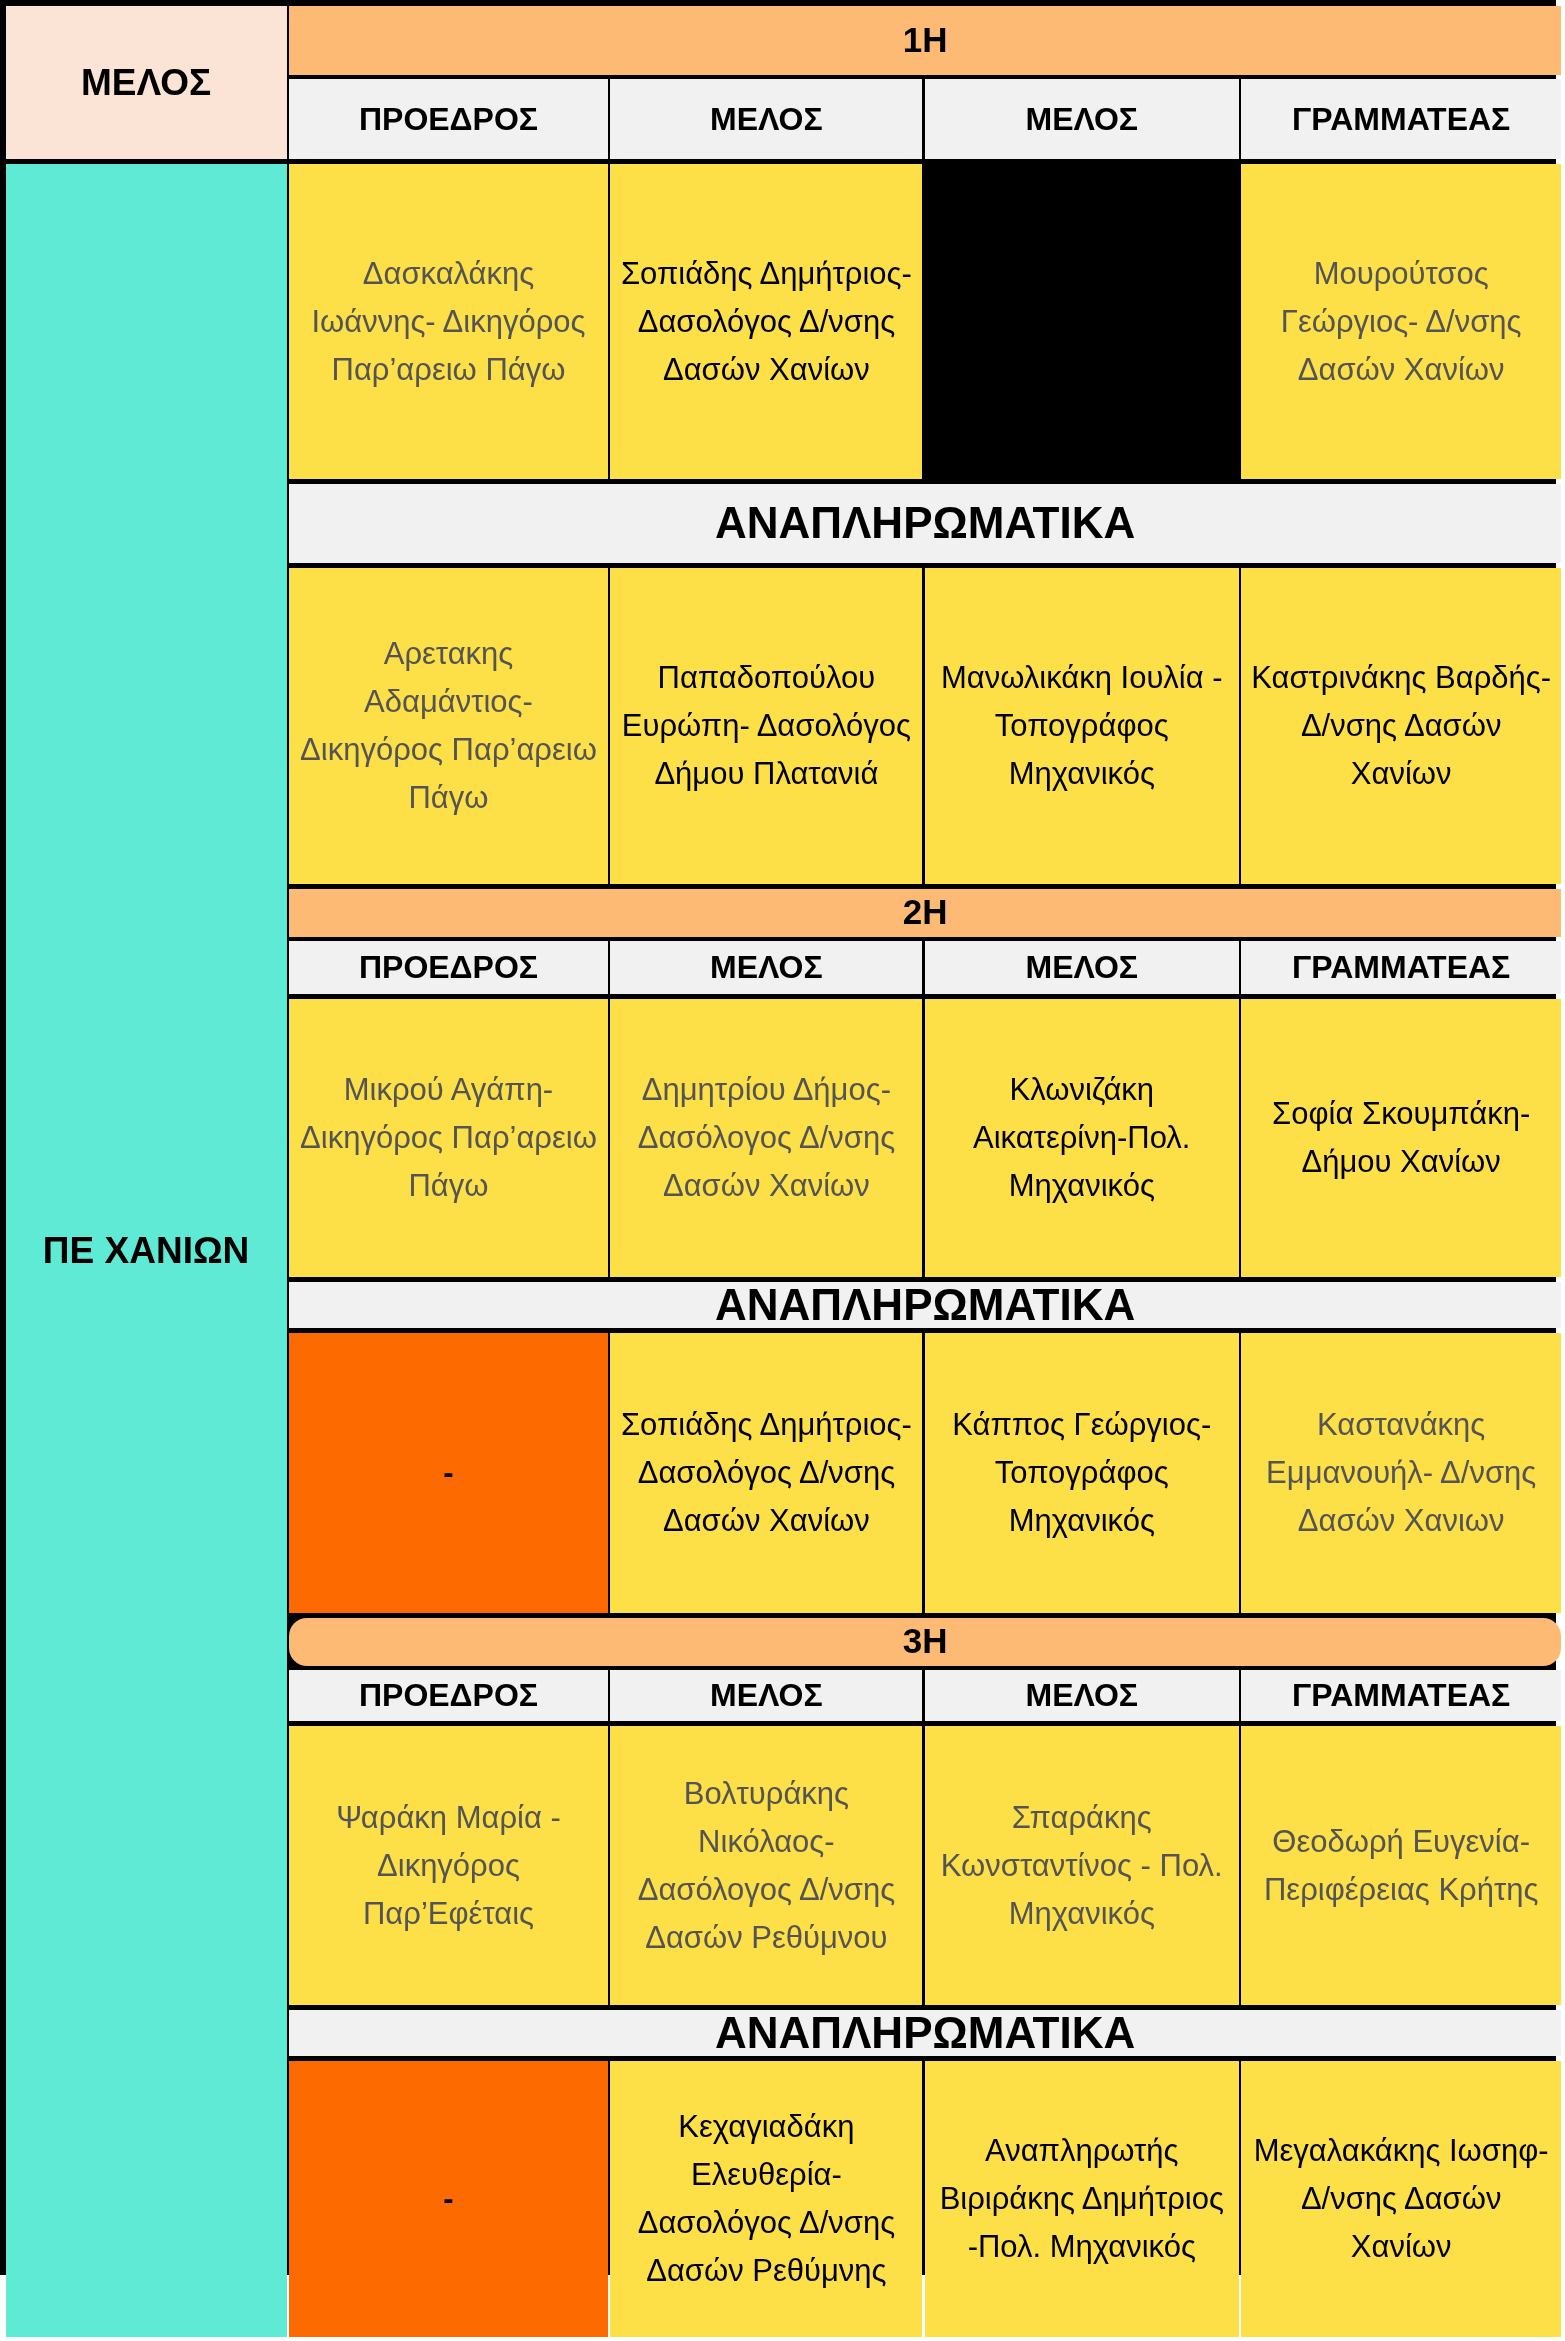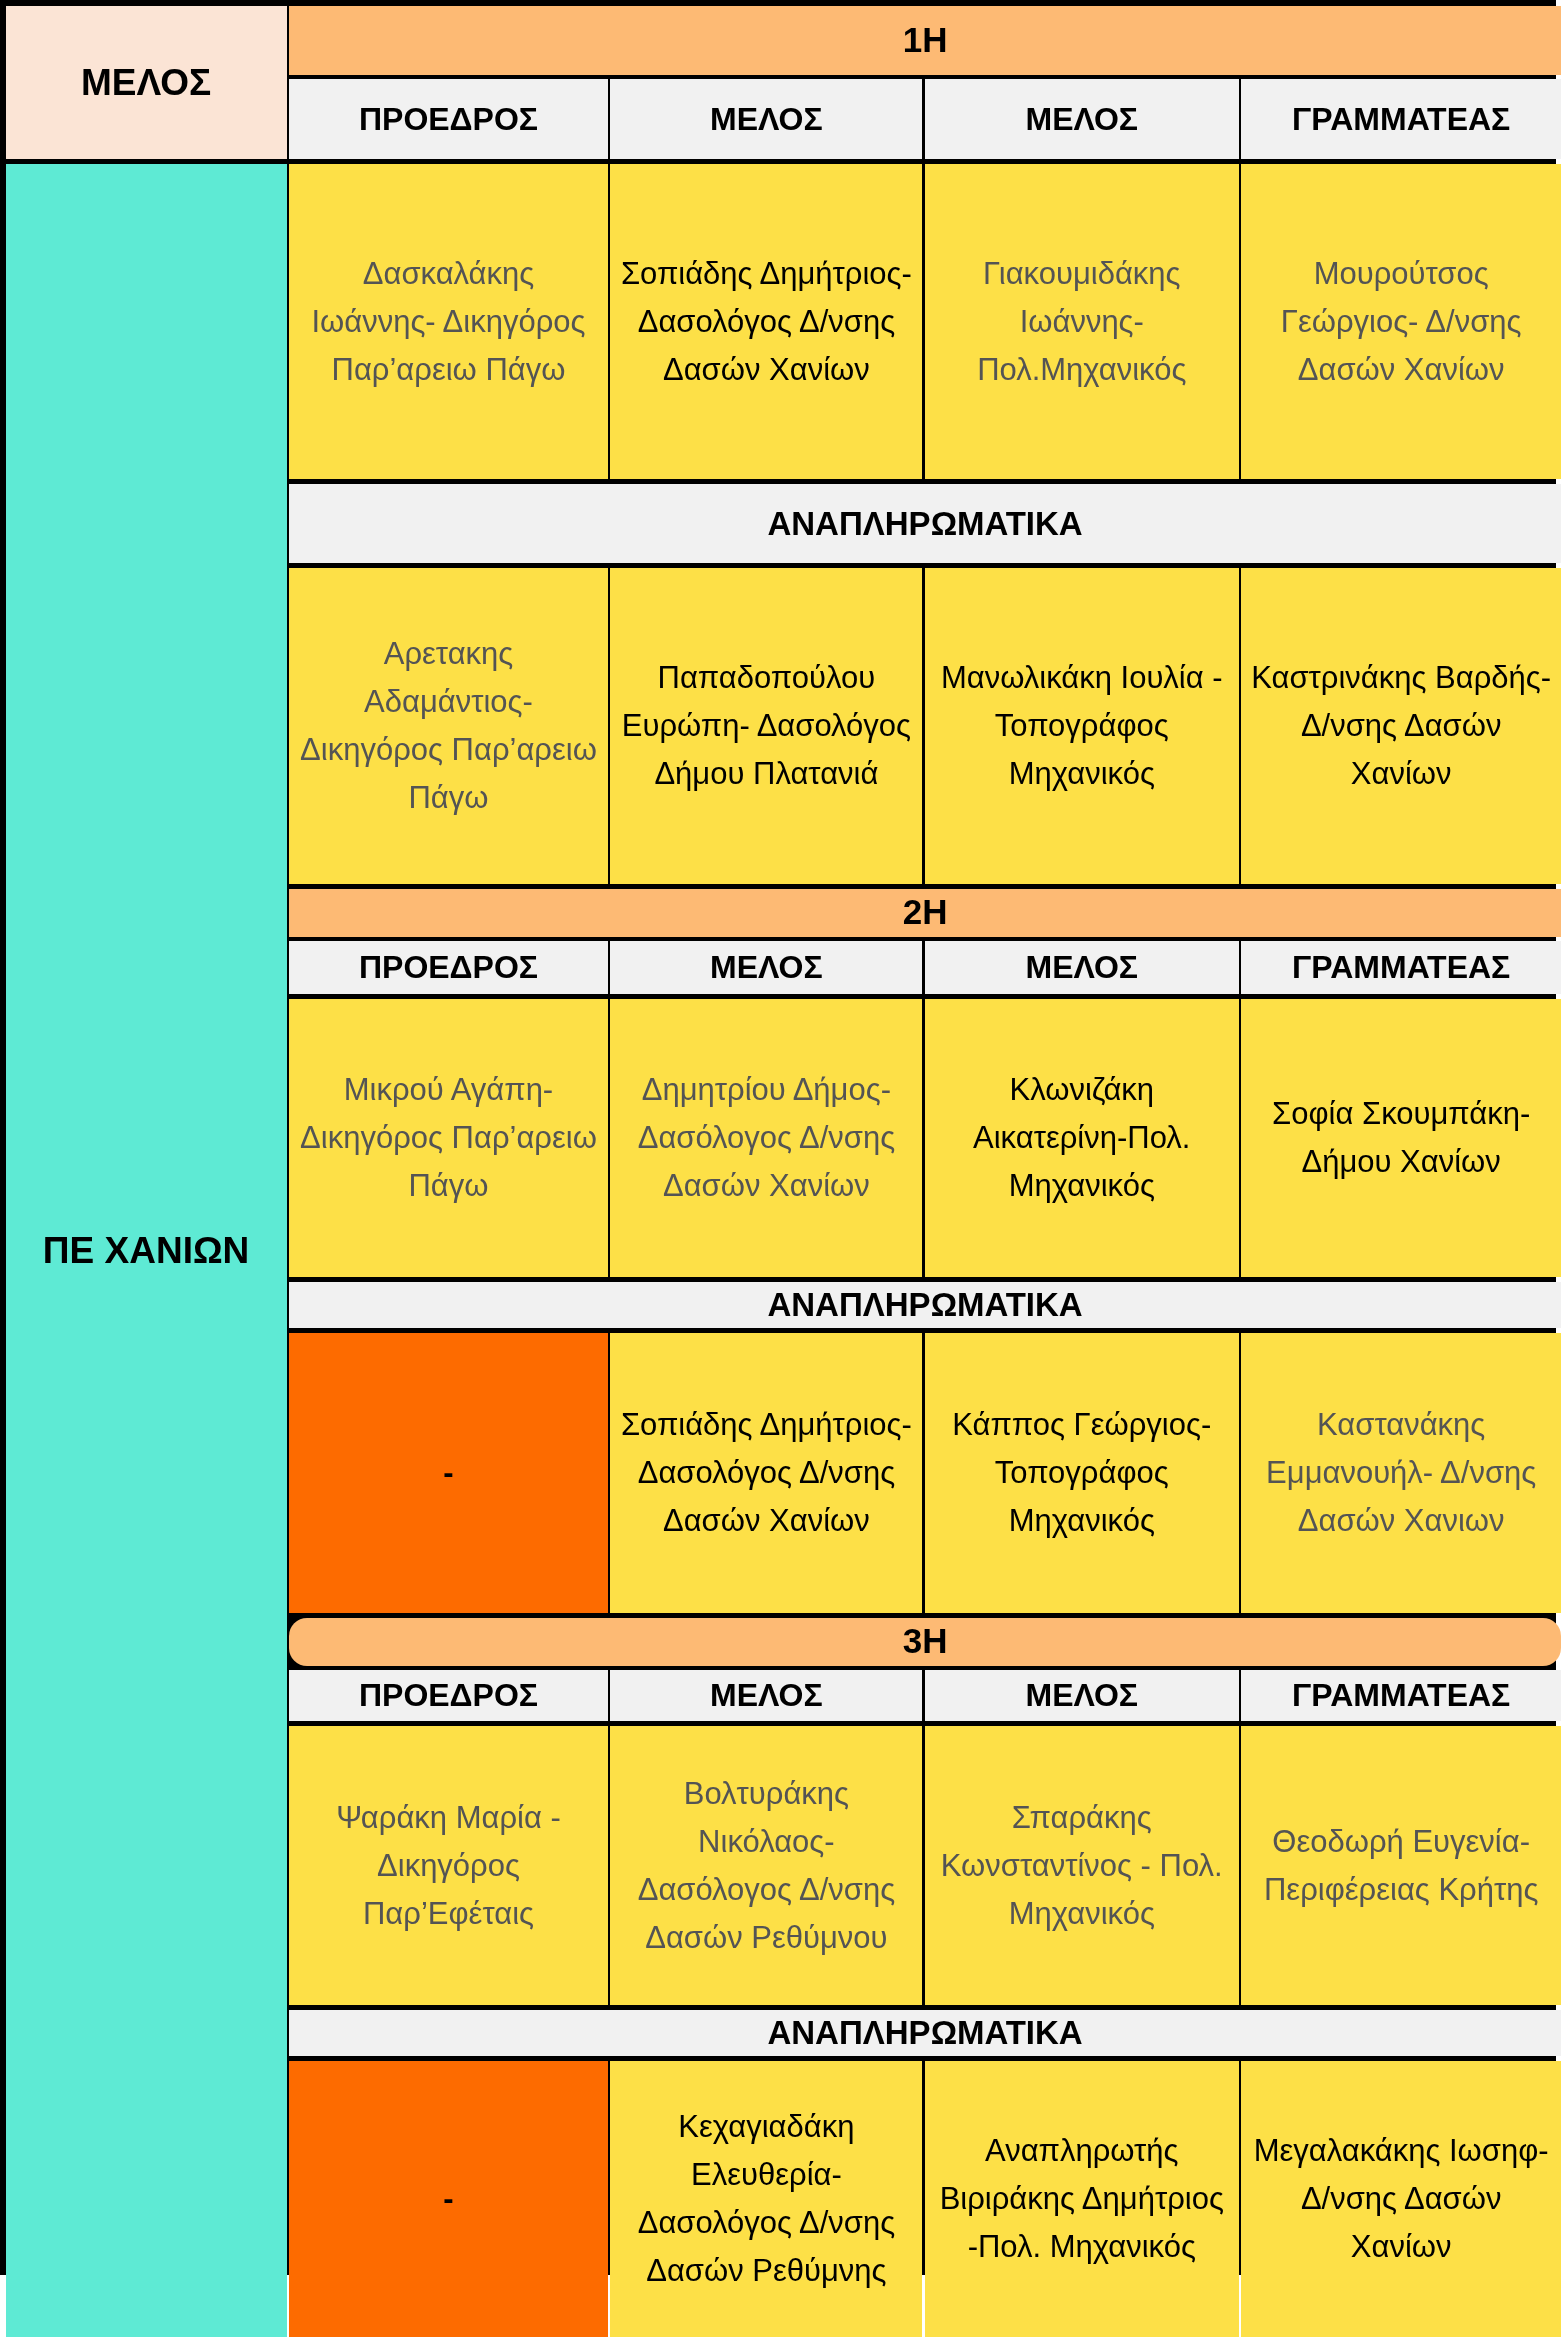--- a/index.html
+++ b/index.html
@@ -17,21 +17,21 @@
   .cell{
     background:#fde047;
     display:flex;align-items:center;justify-content:center;
     text-align:center;
     font-size:31px;line-height:1.55;color:#000000;
     padding:3.2px 8px;box-sizing:border-box;
     overflow:hidden;
   }
   .graytxt{color:#545454;}
   .band-blue{background:#fdba74;font-weight:bold;font-size:35px;}
-  .band-gray{background:#F1F1F1;font-weight:bold;font-size:33px;}
+  .band-gray{background:#F1F1F1;font-weight:bold;font-size:44px;}
   .hdr{background:#F1F1F1;font-weight:bold;font-size:32px;letter-spacing:0px;padding:0 3.2px;}
   .peach{background:#FBE4D5;font-weight:bold;font-size:37px;}
   .region{background:#5eead4;font-weight:bold;font-size:37px;}
   .orange{background:#FD6B00;font-weight:bold;}
 </style>
 </head>
 <body>
 
 <div class="page">
   <div class="tbl">
@@ -41,21 +41,20 @@
 
     <div class="cell band-blue" style="grid-column:2 / span 4;grid-row:1;">1Η</div>
 
     <div class="cell hdr" style="grid-column:2;grid-row:2;">ΠΡΟΕΔΡΟΣ</div>
     <div class="cell hdr" style="grid-column:3;grid-row:2;">ΜΕΛΟΣ</div>
     <div class="cell hdr" style="grid-column:4;grid-row:2;">ΜΕΛΟΣ</div>
     <div class="cell hdr" style="grid-column:5;grid-row:2;">ΓΡΑΜΜΑΤΕΑΣ</div>
 
     <div class="cell graytxt" style="grid-column:2;grid-row:3;">Δασκαλάκης Ιωάννης- Δικηγόρος Παρ’αρειω Πάγω</div>
     <div class="cell" style="grid-column:3;grid-row:3;">Σοπιάδης Δημήτριος- Δασολόγος Δ/νσης Δασών Χανίων</div>
-    <div class="cell graytxt" style="grid-column:4;grid-row:3;">Γιακουμιδάκης Ιωάννης- Πολ.Μηχανικός</div>
     <div class="cell graytxt" style="grid-column:5;grid-row:3;">Μουρούτσος Γεώργιος- Δ/νσης Δασών Χανίων</div>
 
     <div class="cell band-gray" style="grid-column:2 / span 4;grid-row:4;">ΑΝΑΠΛΗΡΩΜΑΤΙΚΑ</div>
 
     <div class="cell graytxt" style="grid-column:2;grid-row:5;">Αρετακης Αδαμάντιος- Δικηγόρος Παρ’αρειω Πάγω</div>
     <div class="cell" style="grid-column:3;grid-row:5;">Παπαδοπούλου Ευρώπη- Δασολόγος Δήμου Πλατανιά</div>
     <div class="cell" style="grid-column:4;grid-row:5;">Μανωλικάκη Ιουλία - Τοπογράφος Μηχανικός</div>
     <div class="cell" style="grid-column:5;grid-row:5;">Καστρινάκης Βαρδής-Δ/νσης Δασών Χανίων</div>
 
     <div class="cell band-blue" style="grid-column:2 / span 4;grid-row:6;">2Η</div>

